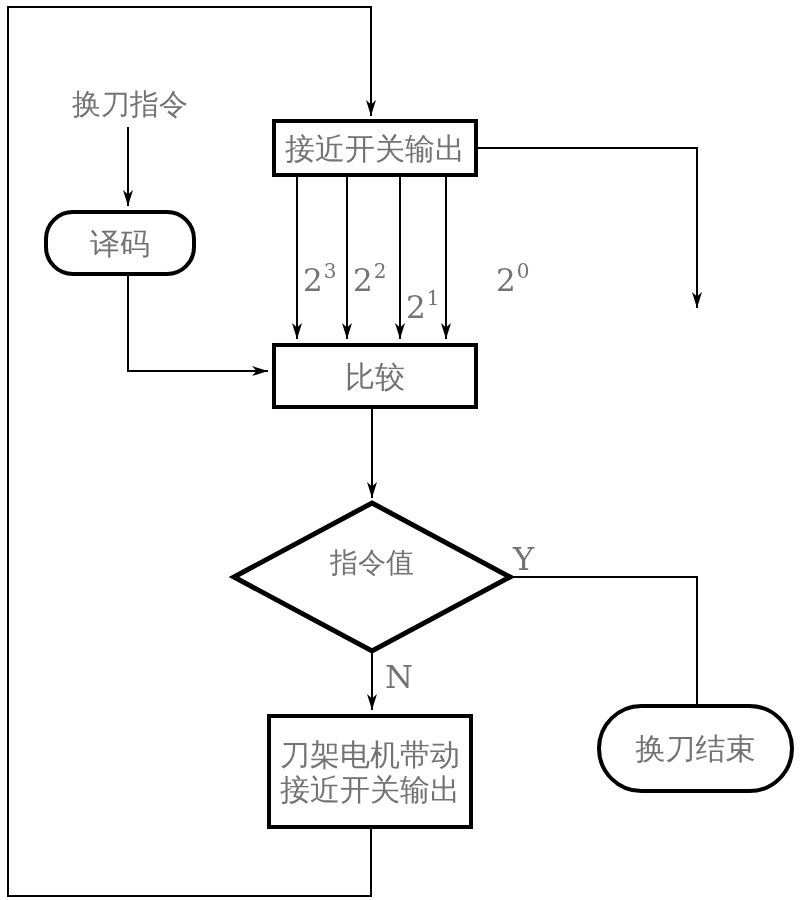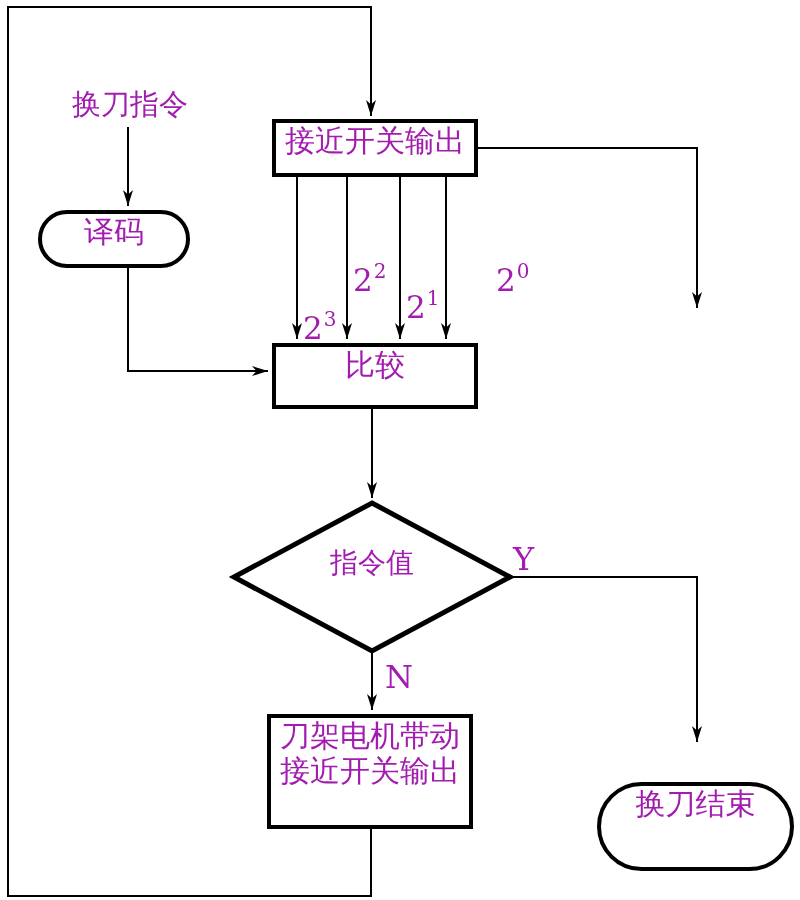--- a/index.html
+++ b/index.html
@@ -6,35 +6,36 @@
     margin: 0;
     padding: 0;
     background: #ffffff;
   }
   .canvas {
     position: relative;
     width: 800px;
     height: 900px;
     background: #ffffff;
     font-family: "DejaVu Serif", serif;
-    color: #a21caf;
+    color: #737373;
     overflow: hidden;
   }
   .connectors {
     position: absolute;
     left: 0;
     top: 0;
     z-index: 0;
   }
   .node {
     position: absolute;
     box-sizing: border-box;
     background: #ffffff;
     border: 4px solid #000000;
     display: flex;
+    align-items: center;
     justify-content: center;
     text-align: center;
     z-index: 2;
     font-size: 30px;
     line-height: 35px;
   }
   .node .multiline { display: block; }
   .pill { border-radius: 46px; }
   .floating-label {
     position: absolute;
@@ -95,29 +96,29 @@
     <polyline points="510,577 697,577 697,742" fill="none" stroke="#000000" stroke-width="2" marker-end="url(#arrowhead)"></polyline>
 
     <polyline points="372,652 372,710" fill="none" stroke="#000000" stroke-width="2" marker-end="url(#arrowhead)"></polyline>
 
     <polygon points="372,503 510,577 372,651 234,577" fill="#ffffff" stroke="#000000" stroke-width="5"></polygon>
   </svg>
 
   <div class="floating-label cjk-label" style="left:55px; top:85px; width:150px;">换刀指令</div>
 
 
-  <div class="bit-label" style="left:303px; top:258px;margin-top:48px;"><span>2</span><sup>3</sup></div>
+  <div class="bit-label" style="left:303px; top:258px;"><span>2</span><sup>3</sup></div>
   <div class="bit-label" style="left:353px; top:258px;"><span>2</span><sup>2</sup></div>
   <div class="bit-label" style="left:406px; top:260px;margin-top:25px;"><span>2</span><sup>1</sup></div>
   <div class="bit-label" style="left:452px; top:258px;margin-left:44px;"><span>2</span><sup>0</sup></div>
 
   <div class="floating-label branch-label" style="left:513px; top:540px;">Y</div>
   <div class="floating-label branch-label" style="left:385px; top:658px;">N</div>
 
-  <div class="node" style="left:38px; top:210px; width:152px; height:58px;border-radius:29px;">
+  <div class="node" style="left:44px; top:210px; width:152px; height:66px;border-radius:29px;">
     <span>译码</span>
   </div>
 
   <div class="node" style="left:272px; top:119px; width:206px; height:58px;">
     <span>接近开关输出</span>
   </div>
 
 
   <div class="node" style="left:272px; top:343px; width:206px; height:66px;">
     <span>比较</span>
@@ -127,17 +128,17 @@
     <span class="multiline" style="display:block;">指令值</span>
   </div>
 
   <div class="node" style="left:267px; top:714px; width:206px; height:115px;">
     <span>
       <span class="multiline">刀架电机带动</span>
       <span class="multiline">接近开关输出</span>
     </span>
   </div>
 
-  <div class="node pill" style="left:597px; top:782px; width:197px; height:89px;">
+  <div class="node pill" style="left:597px; top:704px; width:197px; height:89px;">
     <span>换刀结束</span>
   </div>
 
 </div>
 
 </body></html>

